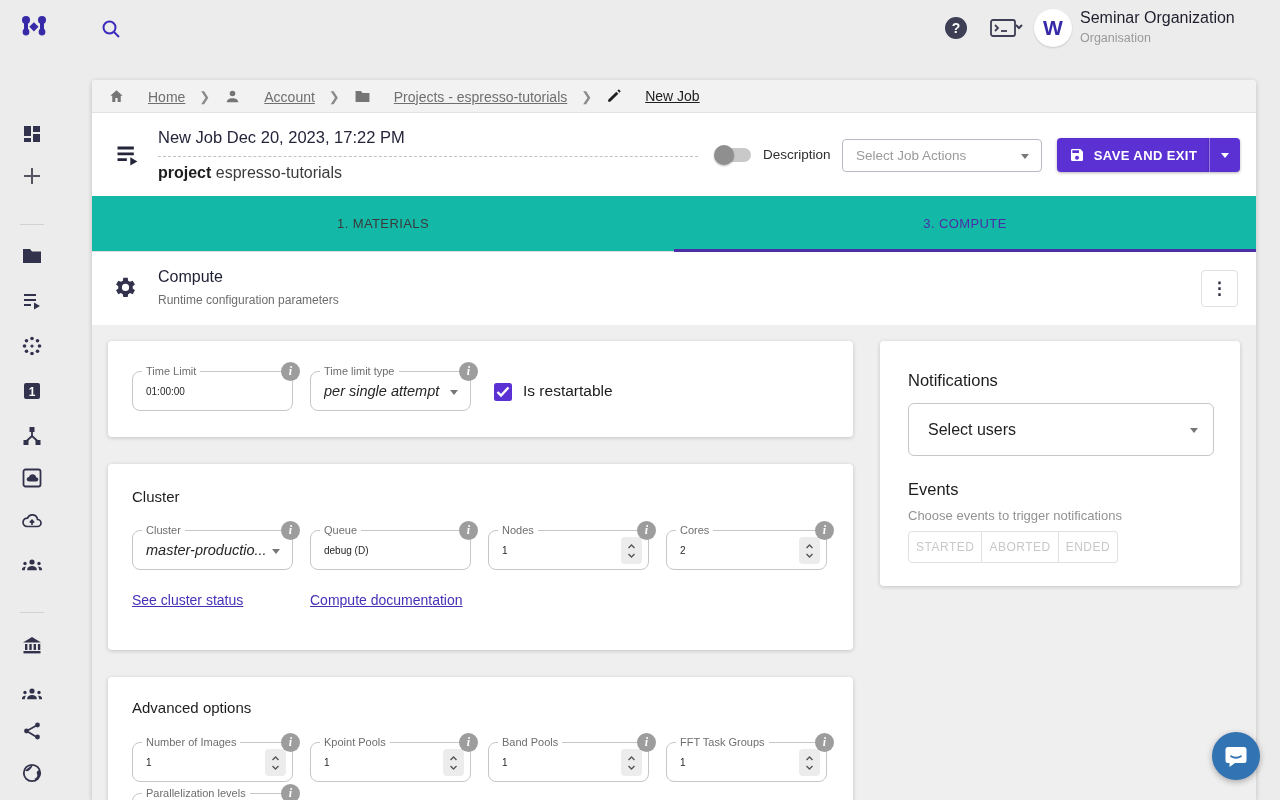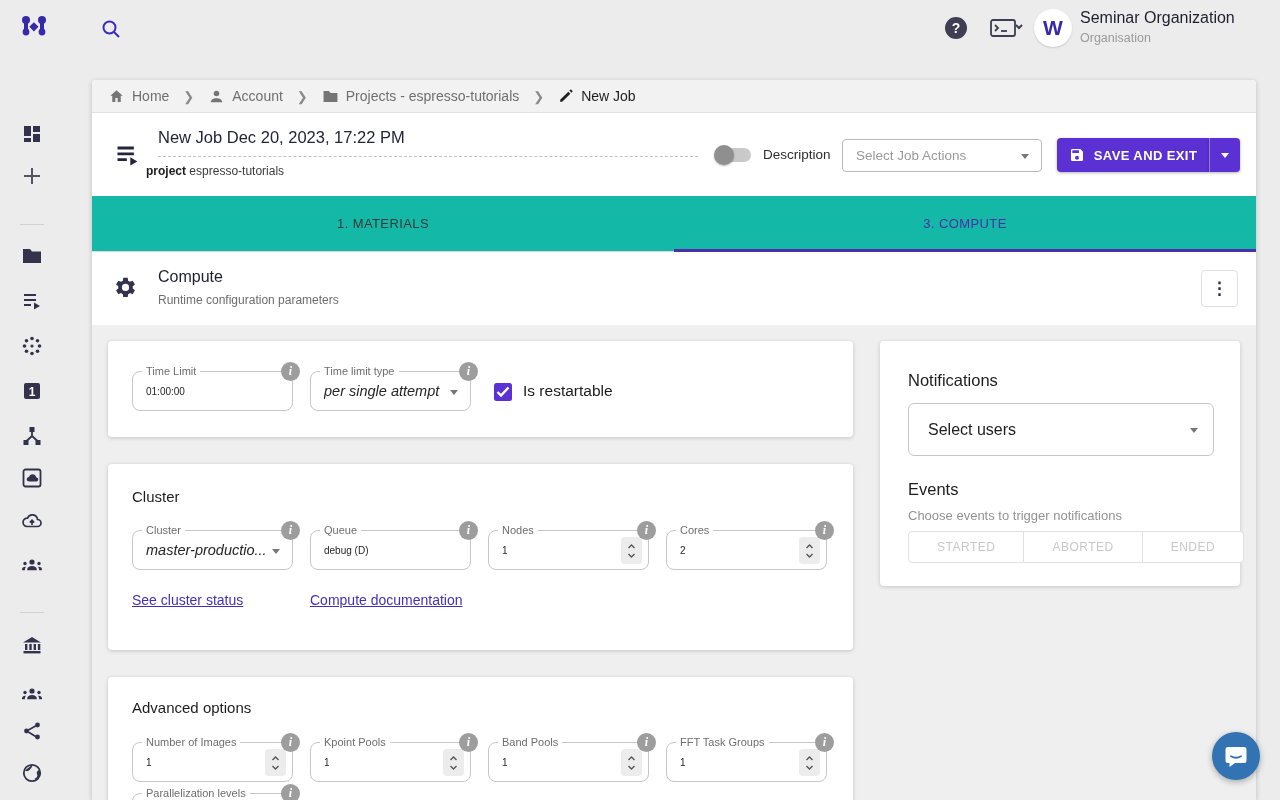--- a/index.html
+++ b/index.html
@@ -26,30 +26,30 @@
   .side-ic svg { display:block; }
 
   
   .panel { position:absolute; left:92px; top:80px; width:1164px; height:720px; background:#fff;
            box-shadow:0 1px 5px rgba(0,0,0,.2); border-radius:4px 4px 0 0; overflow:hidden; }
 
   
   .crumbs { position:absolute; left:0; top:0; width:100%; height:33px; background:#f2f2f2;
             border-bottom:1px solid #e2e2e2; display:flex; align-items:center; padding-left:16px;
             font-size:14px; color:#6f6f6f; }
-  .crumb { display:flex; align-items:flex-start; gap:7px; cursor:pointer; }
+  .crumb { display:flex; align-items:flex-end; gap:23px; cursor:pointer;text-decoration:underline; }
   .crumb-sep { margin:0 14px; color:#8a8a8a; font-size:13px; }
   .crumb.current { color:#1e1e1e; font-weight:500; }
 
   
   .jobhead { position:absolute; left:0; top:34px; width:100%; height:82px; background:#fff; }
   .job-icon { position:absolute; left:22px; top:27px; }
   .job-title { position:absolute; left:66px; top:14px; font-size:16.5px; color:#24243a; }
   .job-title-line { position:absolute; left:66px; top:42px; width:540px; border-top:1px dashed #c2c2c2; }
-  .job-proj { position:absolute; left:54px; top:50px; font-size:12px; color:#3c3c3c; }
+  .job-proj { position:absolute; left:66px; top:50px; font-size:16px; color:#3c3c3c; }
   .job-proj b { color:#1d1d1d; }
   .switch { position:absolute; left:625px; top:34px; width:34px; height:14px; background:#c9c9c9;
             border-radius:7px; cursor:pointer; }
   .switch .knob { position:absolute; left:-3px; top:-3px; width:20px; height:20px; border-radius:50%;
                   background:#8f8f8f; box-shadow:0 1px 2px rgba(0,0,0,.3); }
   .desc-label { position:absolute; left:671px; top:33px; font-size:13.5px; color:#2e2e2e; }
   .actions-select { position:absolute; left:750px; top:25px; width:200px; height:33px;
                     border:1px solid #b9b9c4; border-radius:4px; font-size:13.5px; color:#9a9a9a;
                     line-height:31px; padding-left:13px; cursor:pointer; background:#fff; }
   .sel-caret { position:absolute; right:12px; top:14px; width:0; height:0;
@@ -106,21 +106,21 @@
 
   
   .nt-title { position:absolute; left:28px; top:30px; font-size:16.5px; color:#1d1d1d; }
   .users-select { position:absolute; left:28px; top:62px; width:306px; height:53px; border:1px solid #c6c6c6;
                   border-radius:6px; cursor:pointer; }
   .users-select .txt { position:absolute; left:19px; top:0; line-height:51px; font-size:16px; color:#1e1e1e; }
   .ev-title { position:absolute; left:28px; top:139px; font-size:16.5px; color:#1d1d1d; }
   .ev-hint { position:absolute; left:28px; top:167px; font-size:13px; color:#939393; }
   .ev-group { position:absolute; left:28px; top:190px; display:flex; }
   .ev-btn { height:32px; border:1px solid #e1e1e1; color:#c8c8c8; font-size:12px; font-weight:500;
-            letter-spacing:.5px; line-height:30px; padding:0 28px; background:#fff; }
+            letter-spacing:.5px; line-height:30px; padding:0 7px; background:#fff; }
   .ev-btn:first-child { border-radius:4px 0 0 4px; }
   .ev-btn:last-child { border-radius:0 4px 4px 0; }
   .ev-btn + .ev-btn { border-left:none; }
 
   
   .chat-fab { position:absolute; left:1212px; top:732px; width:48px; height:48px; border-radius:50%;
               background:#3173b3; box-shadow:0 2px 6px rgba(0,0,0,.3); cursor:pointer;
               display:flex; align-items:center; justify-content:center; }
 </style>
 </head>

